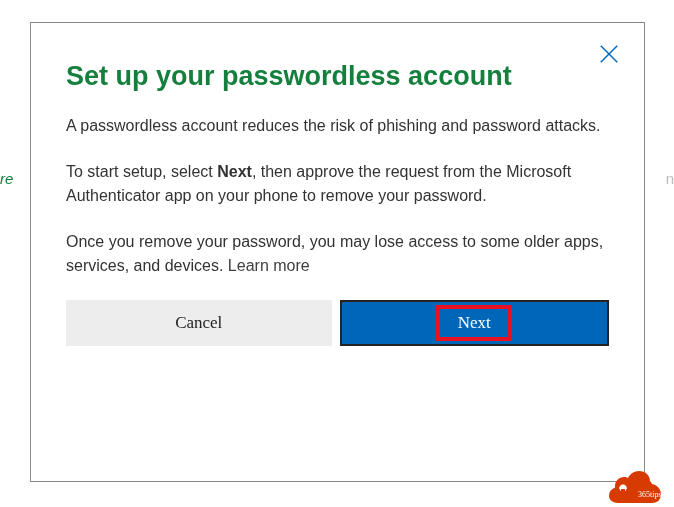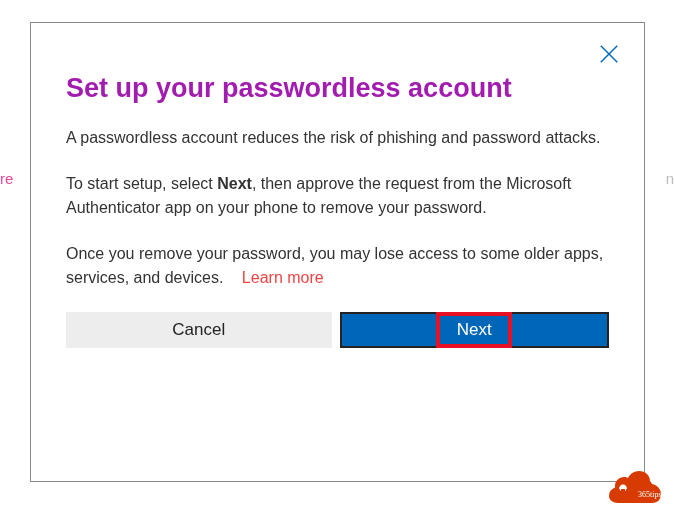--- a/index.html
+++ b/index.html
@@ -33,53 +33,52 @@
     }
     .close-btn svg {
       width: 22px;
       height: 22px;
       stroke: #0067b8;
       stroke-width: 1.5;
     }
     .dialog-title {
       font-size: 27px;
       font-weight: 600;
-      color: #a21caf;
-      margin-top: 20px;
+      color: #15803d;
+      margin-top: 8px;
       margin-bottom: 22px;
     }
     .dialog-body {
       font-size: 16px;
       color: #333;
       line-height: 1.5;
     }
     .dialog-body p {
       margin-bottom: 22px;
     }
     .bold-inline {
       font-weight: 600;
     }
     .link {
-      color: #ef4444;
+      color: #404040;
       text-decoration: none;
       cursor: pointer;
-      margin-left: 14px;
     }
     .button-row {
       display: flex;
       gap: 8px;
       margin-top: 18px;
     }
     .btn {
       flex: 1;
-      height: 36px;
+      height: 46px;
       font-size: 17px;
       border: none;
       cursor: pointer;
-      font-family: Liberation Sans, sans-serif;
+      font-family: Liberation Serif, serif;
       display: flex;
       align-items: center;
       justify-content: center;
     }
     .btn-cancel {
       background: #ededed;
       color: #222;
     }
     .btn-next {
       background: #0067b8;
@@ -107,22 +106,23 @@
       height: 36px;
     }
     .watermark svg {
       width: 100%;
       height: 100%;
     }
     .bg-text-left {
       position: absolute;
       left: 0;
       top: 170px;
-      color: #ec4899;
+      color: #15803d;
       font-size: 15px;
+      font-style: italic;
     }
     .bg-text-right {
       position: absolute;
       right: 0;
       top: 170px;
       color: #bbb;
       font-size: 15px;
     }
   </style>
 </head>

